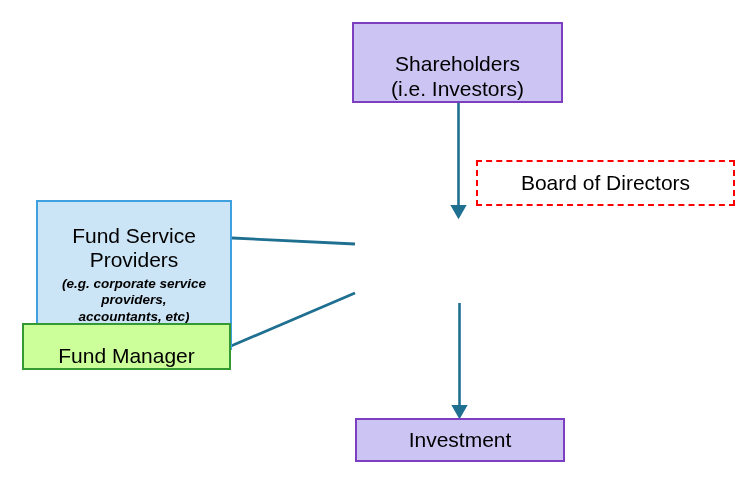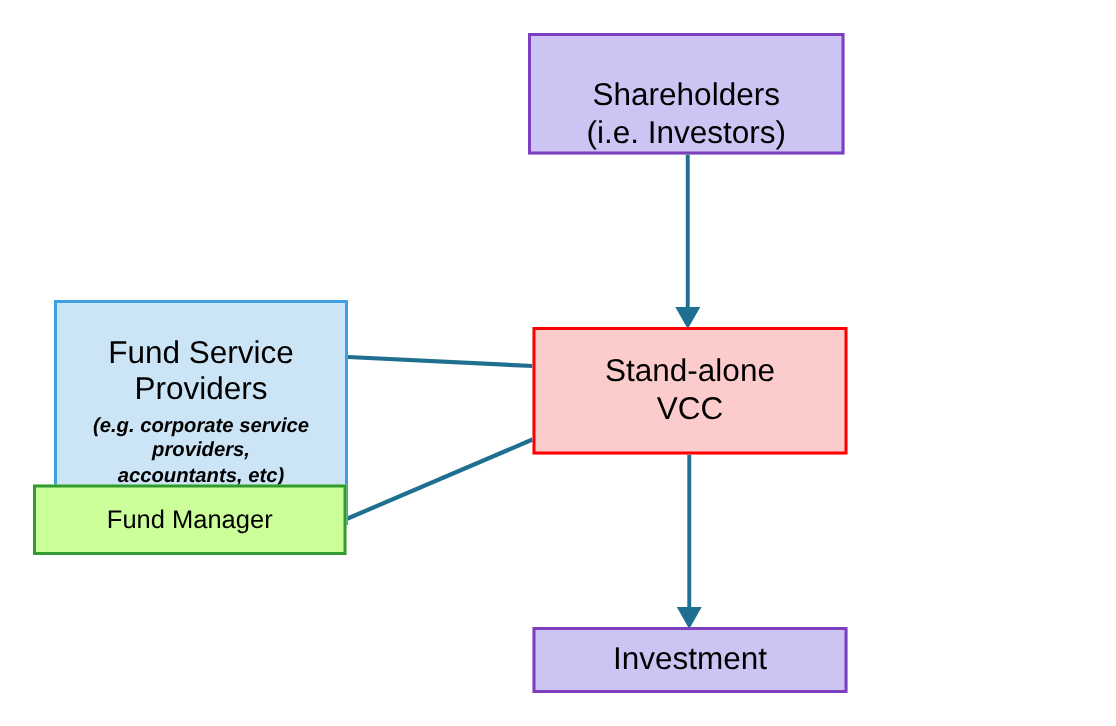--- a/index.html
+++ b/index.html
@@ -85,21 +85,22 @@
   }
 
   
   #node-fund-manager {
     left: 22px;
     top: 323px;
     width: 209px;
     height: 47px;
     background: #ccff99;
     border: 2px solid #339933;
-    font-size: 17px;
+    font-size: 21px;
+    justify-content: flex-end;
   }
 
   
   #node-vcc {
     left: 355px;
     top: 218px;
     width: 210px;
     height: 85px;
     background: #fccccc;
     border: 2px solid #ff0000;
@@ -137,35 +138,34 @@
     <line x1="232" y1="238" x2="355" y2="244" stroke="#1f6f91" stroke-width="2.8"></line>
 
     <line x1="231" y1="346" x2="355" y2="293" stroke="#1f6f91" stroke-width="2.8"></line>
   </svg>
 
   <div class="node" id="node-shareholders">
     <div class="node-title">Shareholders
 (i.e. Investors)</div>
   </div>
 
+  <div class="node" id="node-board">
+    <div class="node-title">Board of Directors</div>
+  </div>
 
   <div class="node" id="node-fund-service-providers">
     <div class="node-title">Fund Service
 Providers</div>
     <div class="node-subtitle">(e.g. corporate service
 providers,
 accountants, etc)</div>
   </div>
 
   <div class="node" id="node-fund-manager">
     <div class="node-title">Fund Manager</div>
   </div>
 
-  <div class="node" id="node-vcc">
-    <div class="node-title">Stand-alone
-VCC</div>
-  </div>
 
   <div class="node" id="node-investment">
     <div class="node-title">Investment</div>
   </div>
 
 </div>
 
 </body></html>

